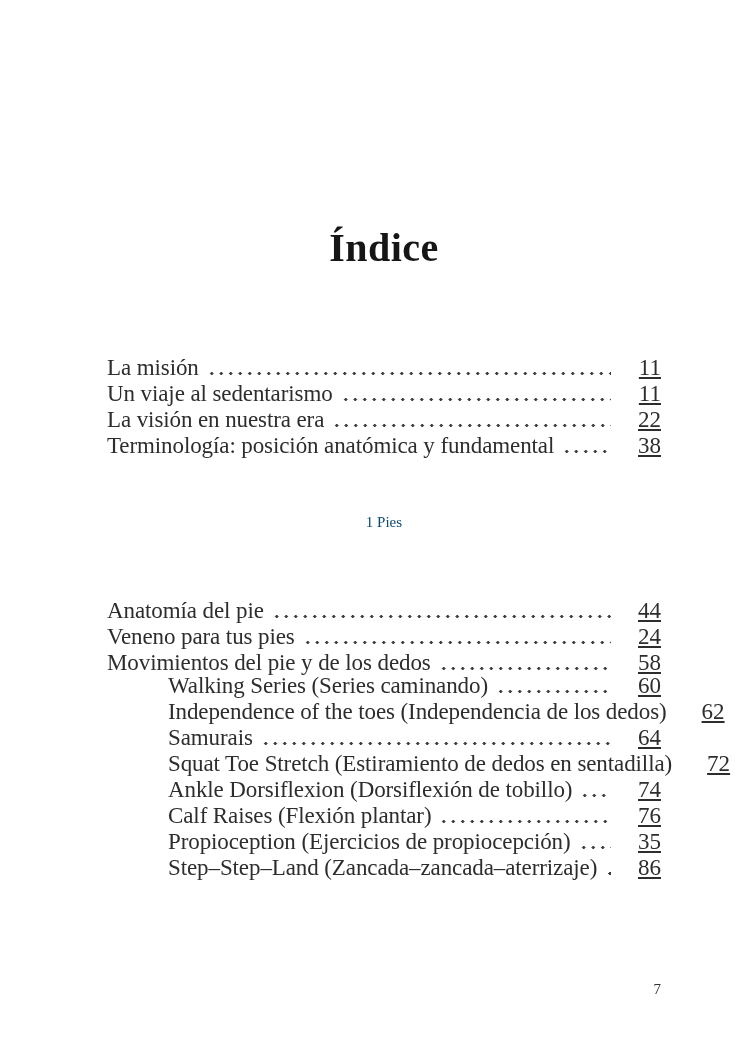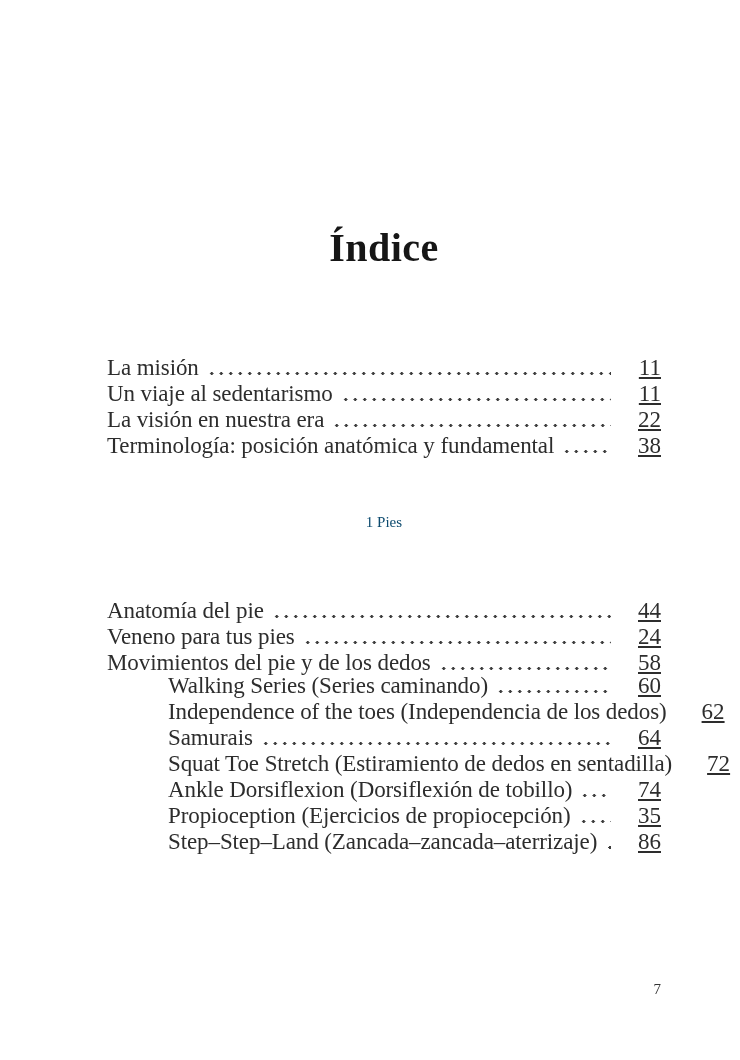--- a/index.html
+++ b/index.html
@@ -136,20 +136,25 @@
         <span class="toc-label">Squat Toe Stretch (Estiramiento de dedos en sentadilla)</span>
         <span class="toc-dots"></span>
         <span class="toc-page">72</span>
       </div>
       <div class="toc-row">
         <span class="toc-label">Ankle Dorsiflexion (Dorsiflexión de tobillo)</span>
         <span class="toc-dots"></span>
         <span class="toc-page">74</span>
       </div>
       <div class="toc-row">
+        <span class="toc-label">Calf Raises (Flexión plantar)</span>
+        <span class="toc-dots"></span>
+        <span class="toc-page">76</span>
+      </div>
+      <div class="toc-row">
         <span class="toc-label">Propioception (Ejercicios de propiocepción)</span>
         <span class="toc-dots"></span>
         <span class="toc-page">35</span>
       </div>
       <div class="toc-row">
         <span class="toc-label">Step–Step–Land (Zancada–zancada–aterrizaje)</span>
         <span class="toc-dots"></span>
         <span class="toc-page">86</span>
       </div>
     </div>

